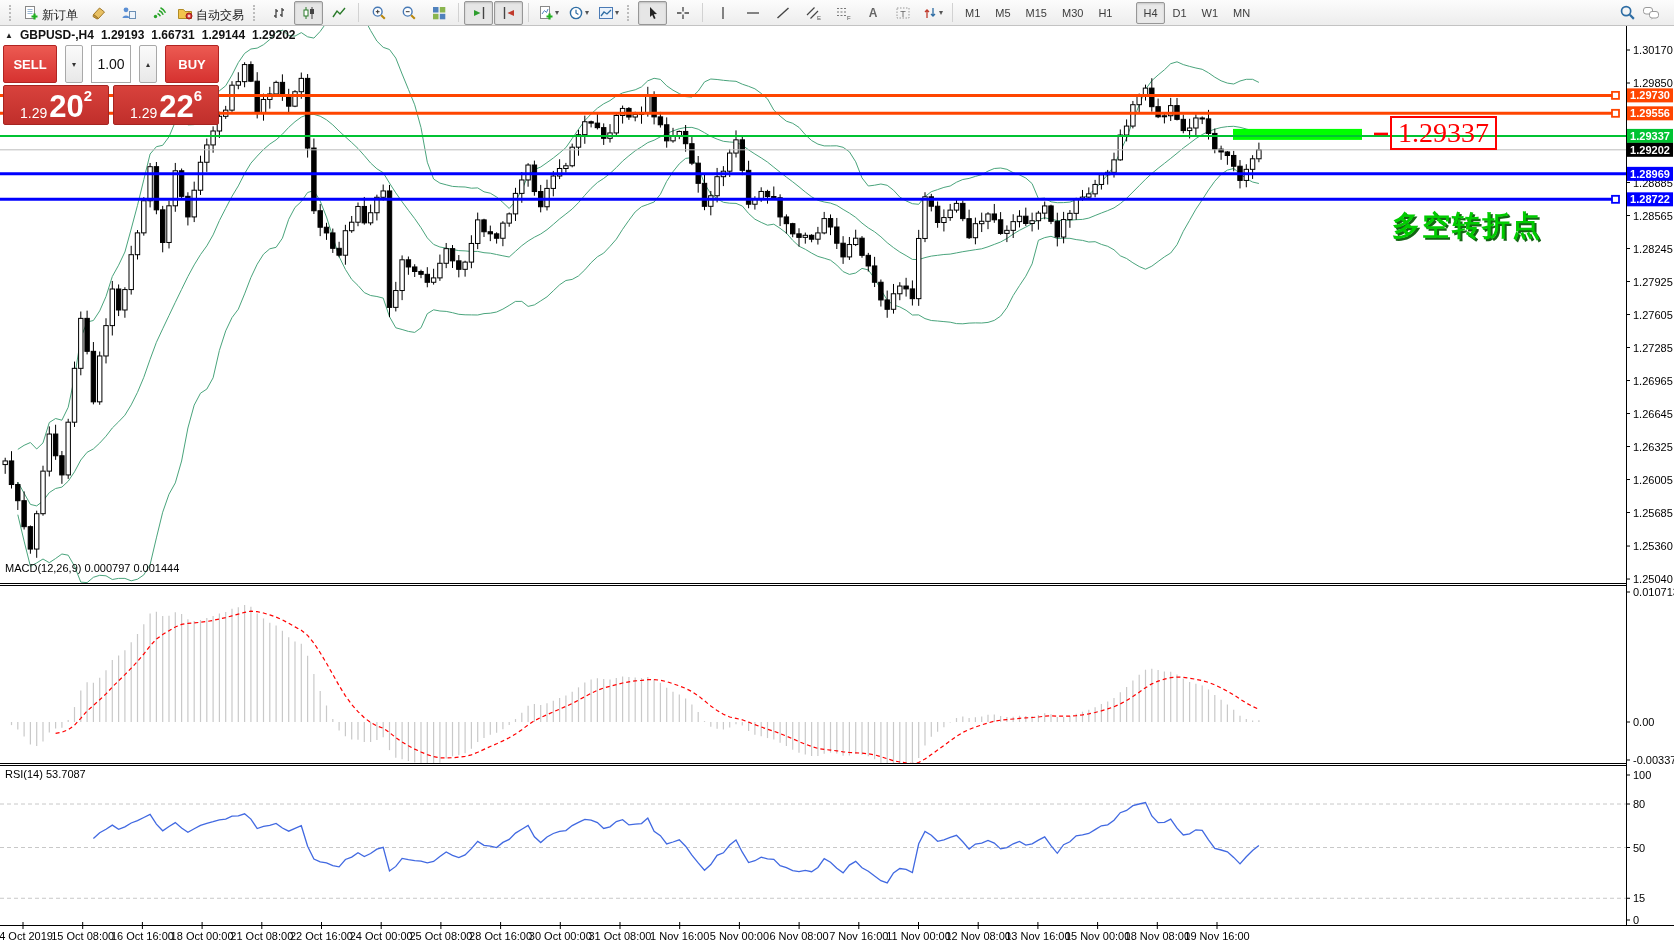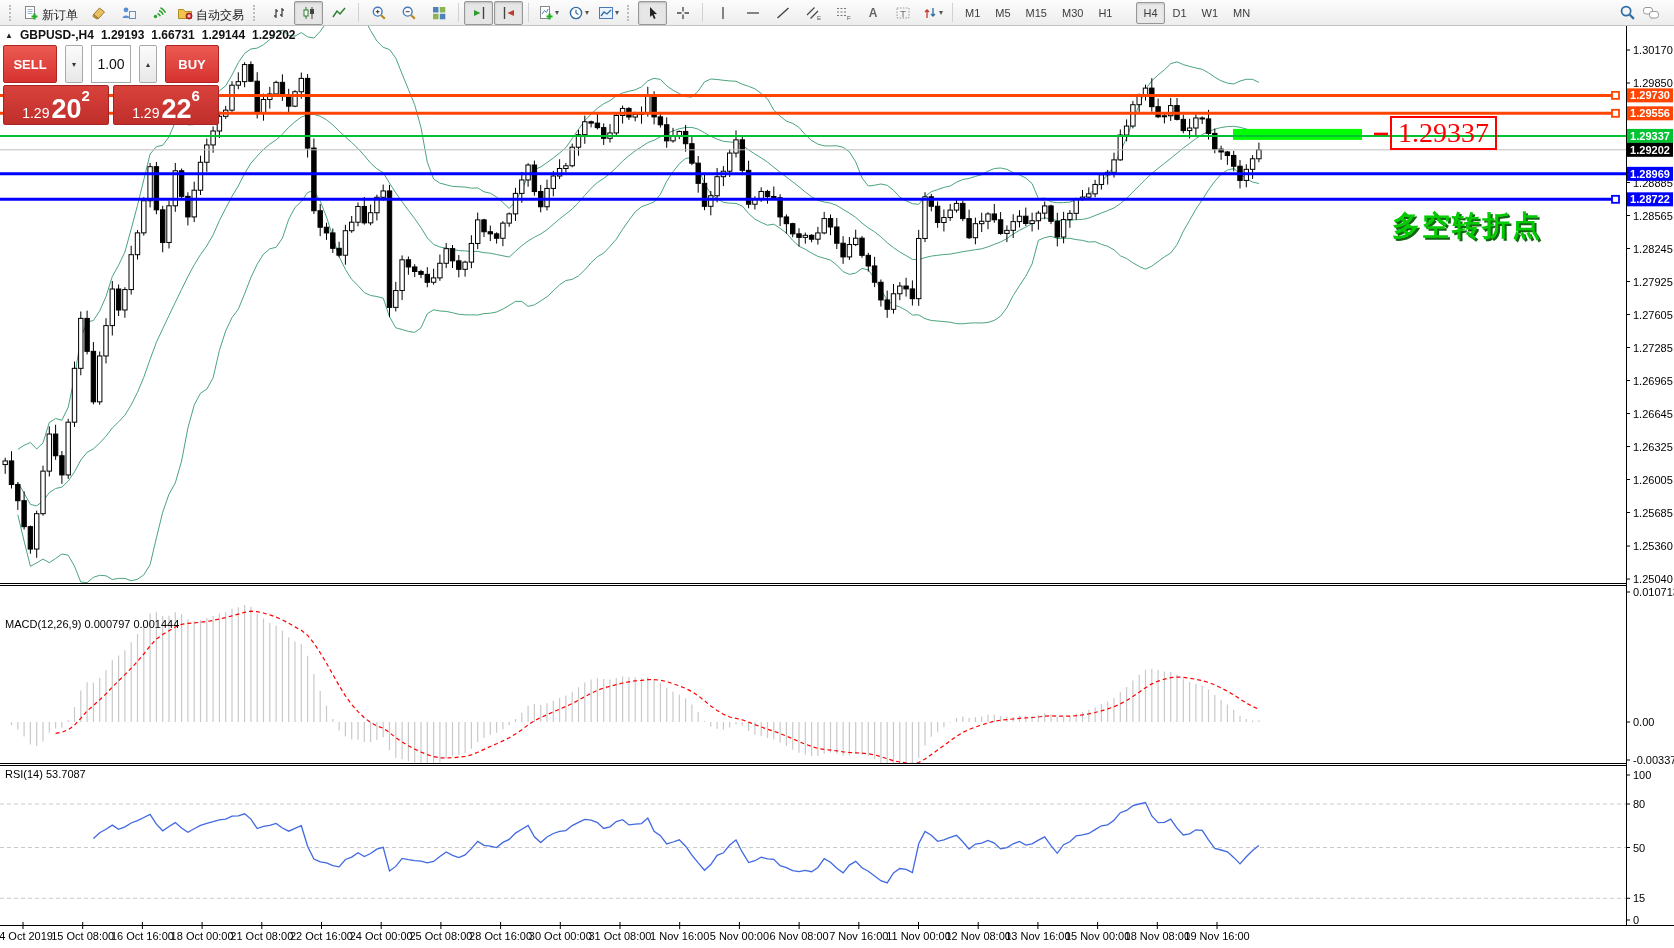--- a/index.html
+++ b/index.html
@@ -38,25 +38,25 @@
   .btn-trade{flex:0 0 52px;background:linear-gradient(#ec5a52,#d63230);color:#fff;font-weight:bold;
     font-size:13px;display:flex;align-items:center;justify-content:center;border:1px solid #b02422;border-radius:2px;}
   .lot-step{flex:0 0 16px;background:linear-gradient(#fbfbfb,#e8e8e8);border:1px solid #a9a9a9;
     display:flex;align-items:center;justify-content:center;font-size:8px;color:#333;border-radius:2px;}
   .lot-input{flex:1;border:1px solid #a9a9a9;background:#fff;font-size:14px;color:#111;
     display:flex;align-items:center;justify-content:center;}
   .ock-row2{display:flex;gap:4px;margin-top:2px;height:40px;}
   .px-box{flex:1;background:linear-gradient(#d8423c,#c02f2b);border:1px solid #a62421;border-radius:2px;
     color:#fff;display:flex;align-items:flex-end;justify-content:center;padding-bottom:3px;}
   .px-small{font-size:14px;font-weight:normal;margin-right:2px;line-height:1.1;}
-  .px-big{font-size:27px;font-weight:bold;line-height:.9;}
+  .px-big{font-size:31px;font-weight:bold;line-height:.9;}
   .px-sup{font-size:15px;font-weight:bold;align-self:flex-start;margin-top:1px;}
 
   .pane-label{position:absolute;left:5px;font-size:11px;color:#000;z-index:4;white-space:nowrap;}
-  #macd-label{top:592px;}
+  #macd-label{top:536px;}
   #rsi-label{top:742px;}
 
   .price-flag-note{position:absolute;left:1390px;top:90px;border:2px solid #ff0000;color:#ff0000;
     font-family:"Liberation Serif",serif;font-size:28px;line-height:30px;padding:0 6px;z-index:5;background:transparent;}
   .cn-note{position:absolute;left:1392px;top:181px;font-size:28px;font-weight:bold;color:#00cc00;
     text-shadow:2px 2px 0 #156415;letter-spacing:2px;z-index:5;white-space:nowrap;}
 </style>
 </head>
 <body>
 

